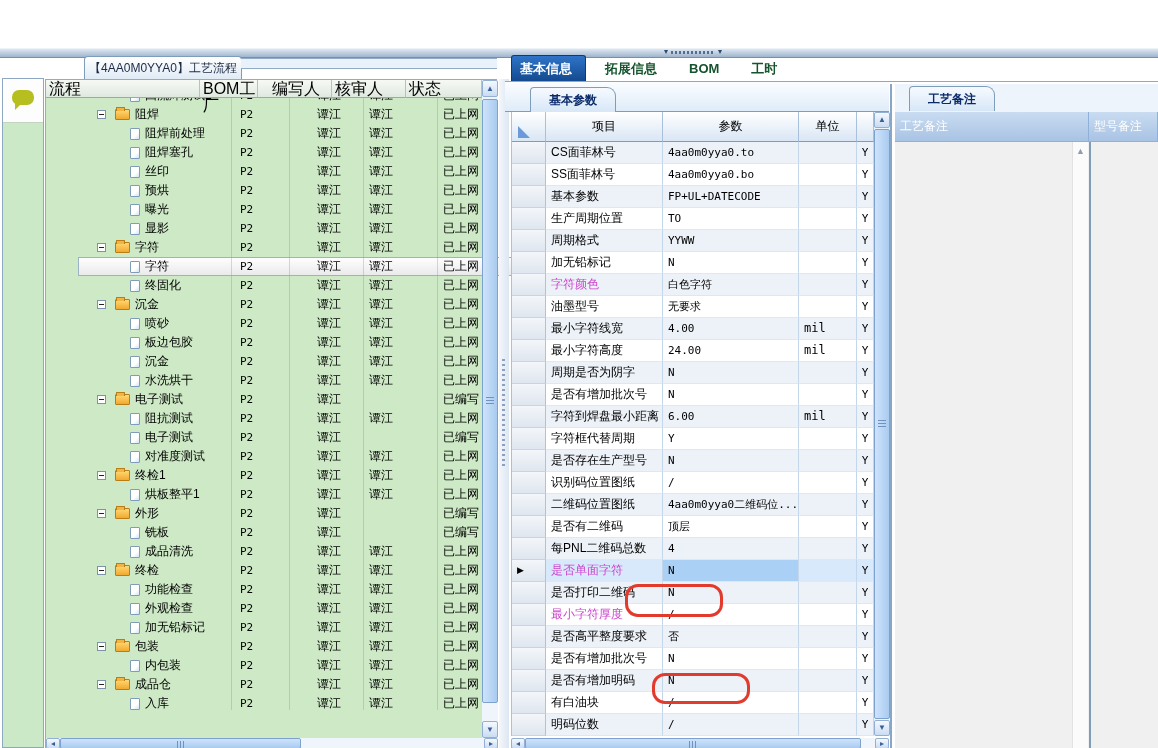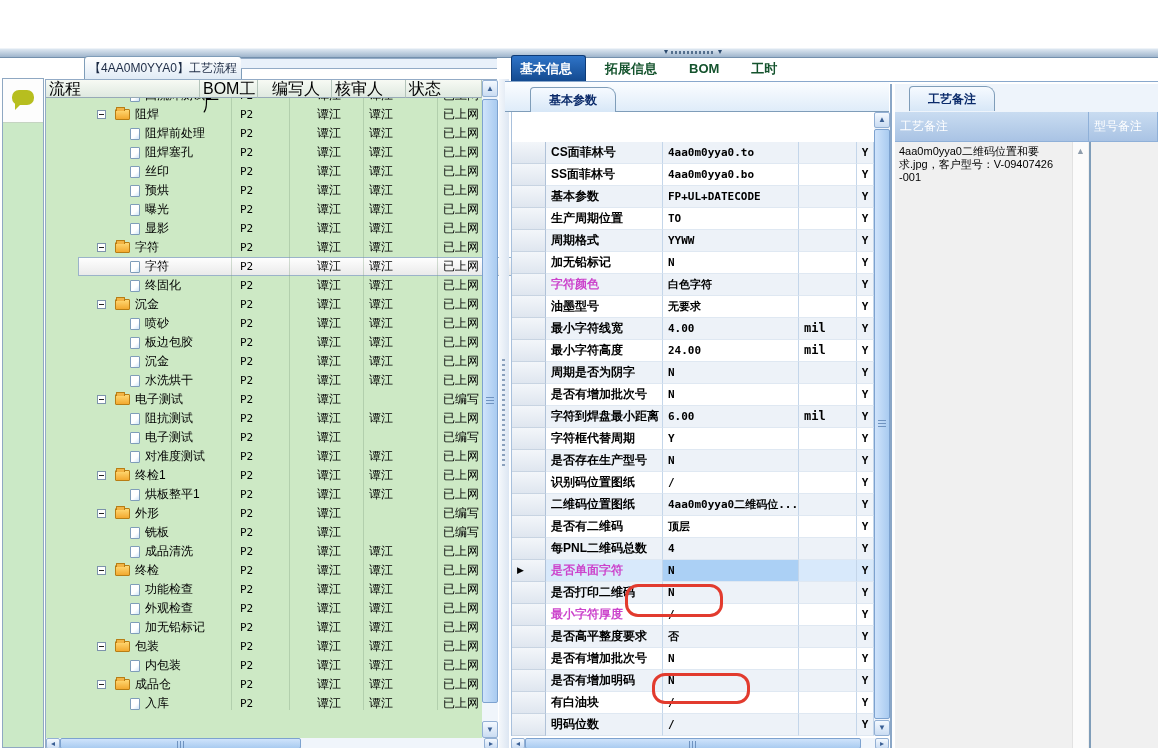--- a/index.html
+++ b/index.html
@@ -73,21 +73,21 @@
     font-size:12px;font-weight:bold;color:#0a2a6a;display:flex;align-items:center;padding:0 18px;}
   #param-tab{left:25px;top:5px;}
   #param-table{left:511px;top:112px;width:378px;height:624px;background:#fff;border-left:1px solid #a8c0dc;box-sizing:border-box;}
   #param-header{position:absolute;left:0;top:0;height:30px;display:flex;width:362px;}
   #param-header .hc{box-sizing:border-box;background:linear-gradient(#ffffff,#d9e6f4);
     border-right:1px solid #a8c0dc;border-bottom:1px solid #7f9db9;font-size:12px;color:#000;
     display:flex;align-items:center;justify-content:center;}
   .pc0{width:34px;} .pc1{width:117px;} .pc2{width:136px;} .pc3{width:58px;} .pc4{width:17px;}
   #corner-tri{position:absolute;left:6px;bottom:4px;width:0;height:0;border-bottom:12px solid #6a9ad8;border-right:12px solid transparent;}
   #param-rows{position:absolute;left:0;top:30px;width:362px;}
-  .prow{display:flex;height:22px;box-sizing:border-box;font-size:12px;line-height:21px;color:#000;font-weight:bold;}
+  .prow{display:flex;height:22px;box-sizing:border-box;font-size:12px;line-height:21px;color:#000;}
   .prow.tint .pcell{background:#edf2f8;}
   .prow .pcell{box-sizing:border-box;border-right:1px solid #c4d6ea;border-bottom:1px solid #dfe8f2;overflow:hidden;white-space:nowrap;background:#fff;}
   .prow .rowsel{background:linear-gradient(#f3f6fa,#dfe6ef)!important;border-right:1px solid #b0c2d8;border-bottom:1px solid #c8d4e2;
     font-size:9px;color:#000;display:flex;align-items:center;padding-left:5px;}
   .prow .item{padding-left:5px;}
   .prow .val{padding-left:5px;font-family:"DejaVu Sans Mono","Liberation Mono",monospace;font-size:11px;}
   .prow .unit{padding-left:5px;font-family:"DejaVu Sans Mono","Liberation Mono",monospace;font-size:12px;}
   .prow .flag{text-align:center;font-family:"DejaVu Sans Mono","Liberation Mono",monospace;font-size:11px;}
   .prow .item.mag{color:#cc44cc;}
   .prow.selrow .item,.prow.selrow .unit,.prow.selrow .flag{background:#d8e9fb;}
@@ -528,20 +528,29 @@
     <div class="main-tab">BOM</div>
     <div class="main-tab">工时</div>
   </div>
 
 <div class="abs" id="param-band"></div>
 <div class="abs sub-tab" id="param-tab" style="left:530px;top:87px;">
     <span>基本参数</span>
   </div>
 
 <div class="abs" id="param-table">
+  <div id="param-header">
+    <div class="hc pc0">
+        <span id="corner-tri"></span>
+      </div>
+    <div class="hc pc1">项目</div>
+    <div class="hc pc2">参数</div>
+    <div class="hc pc3">单位</div>
+    <div class="hc pc4"></div>
+  </div>
   <div id="param-rows">
       <div class="prow tint">
         <div class="pcell rowsel pc0"></div>
         <div class="pcell item pc1">CS面菲林号</div>
         <div class="pcell val pc2">4aa0m0yya0.to</div>
         <div class="pcell unit pc3"></div>
         <div class="pcell flag pc4">Y</div>
       </div>
       <div class="prow">
         <div class="pcell rowsel pc0"></div>
@@ -749,23 +758,18 @@
 <div class="abs" id="notes-splitline"></div>
 <div class="abs" id="notes-panel">
   <div class="sub-tab" id="notes-tab">
       <span>工艺备注</span>
     </div>
   <div id="notes-header">
     <div class="nhc nc0">工艺备注</div>
     <div class="nhc nc1">型号备注</div>
   </div>
   <div id="notes-content">
-    <div id="note-text">
-        <div>4aa0m0yya0二维码位置和要</div>
-        <div>求.jpg，客户型号：V-09407426</div>
-        <div>-001</div>
-      </div>
     <div id="note-scroll">
       <span id="note-up">▲</span>
     </div>
     <div id="notes-divider"></div>
   </div>
 </div>
 
 </body></html>

